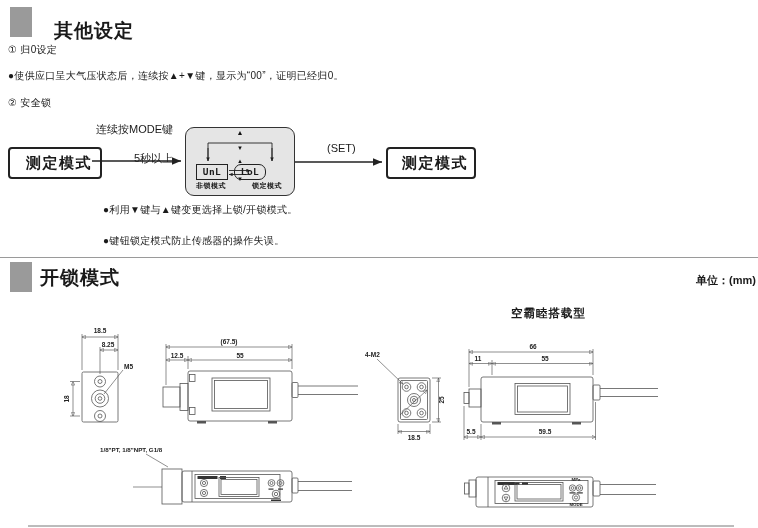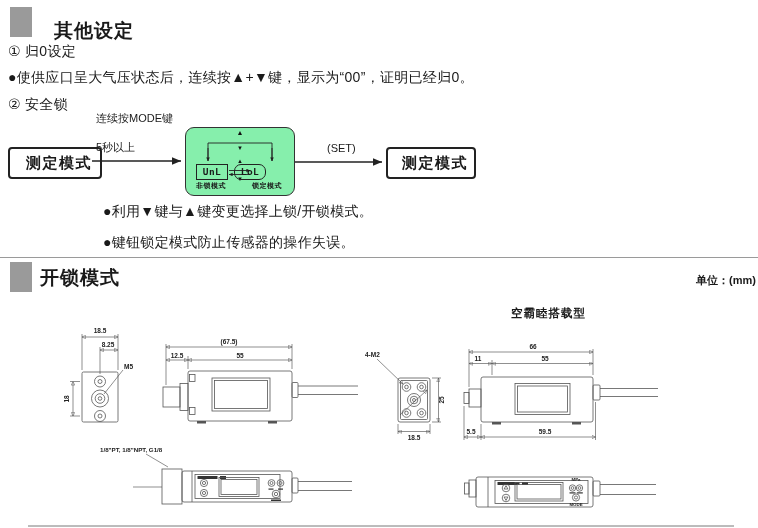--- a/index.html
+++ b/index.html
@@ -2,27 +2,27 @@
 <html><head>
 <meta charset="utf-8">
 <style>
   html,body{margin:0;padding:0;}
   body{
     width:758px;height:528px;position:relative;background:#fff;
     font-family:"Liberation Sans","DejaVu Sans",sans-serif;color:#1a1a1a;overflow:hidden;
   }
   .sec-block{position:absolute;width:22px;height:30px;background:#9a9a9a;}
   .sec-title{position:absolute;font-size:19px;font-weight:700;letter-spacing:1px;}
-  .body-text{position:absolute;font-size:14px;font-weight:500;letter-spacing:.3px;}
+  .body-text{position:absolute;font-size:10px;font-weight:500;letter-spacing:.3px;}
   .flow-box{
     position:absolute;border:2px solid #222;border-radius:4px;background:#fff;
     display:flex;align-items:center;justify-content:center;
     font-size:15px;font-weight:700;letter-spacing:1.5px;padding-left:8px;
   }
-  .mid-box{position:absolute;border:1.5px solid #333;border-radius:9px;background:#86efac;}
+  .mid-box{position:absolute;border:1.5px solid #333;border-radius:9px;background:#e5e5e5;}
   .tri{position:absolute;font-size:7px;line-height:7px;left:50%;transform:translateX(-50%);color:#111;}
   .tri-sm{position:absolute;font-size:6px;line-height:6px;left:50%;transform:translateX(-50%);color:#111;}
   .seg{
     position:absolute;width:30px;height:14px;border:1.5px solid #222;
     font-family:"DejaVu Sans Mono",monospace;font-size:9.5px;font-weight:700;
     text-align:center;line-height:13px;letter-spacing:.5px;
   }
   .seg-label{position:absolute;width:44px;font-size:7px;text-align:center;font-weight:600;letter-spacing:.5px;}
   .small-note{position:absolute;font-size:11px;line-height:13px;font-weight:500;}
   .divider{position:absolute;left:0;width:758px;border-top:1px solid #9a9a9a;}
@@ -43,21 +43,21 @@
 <div class="sec-block" style="left:10px;top:7px;"></div>
 <div class="sec-title" style="left:54px;top:10px;margin-top:8px;">其他设定</div>
 
 <div class="body-text" style="left:8px;top:43px;">① 归0设定</div>
 <div class="body-text" style="left:8px;top:69px;">●使供应口呈大气压状态后，连续按▲+▼键，显示为“00”，证明已经归0。</div>
 <div class="body-text" style="left:8px;top:96px;">② 安全锁</div>
 
 <div class="flow-box" style="left:8px;top:147px;width:82px;height:28px;">测定模式</div>
 <div class="flow-box" style="left:386px;top:147px;width:78px;height:28px;">测定模式</div>
 
-<div class="small-note" style="left:96px;top:112px;">
+<div class="small-note" style="left:96px;top:123px;text-align:right;">
   <span style="display:block;">连续按MODE键</span>
   <span style="display:block;margin-top:16px;">5秒以上</span>
 </div>
 <div class="small-note" style="left:327px;top:142px;">(SET)</div>
 
 <svg style="left:0;top:115px;" width="758" height="95" viewBox="0 0 758 95">
   <defs>
     <marker id="fa" markerWidth="8" markerHeight="8" refX="7" refY="3" orient="auto">
         <path d="M0,0L7,3L0,6Z" fill="#222"></path>
       </marker>

